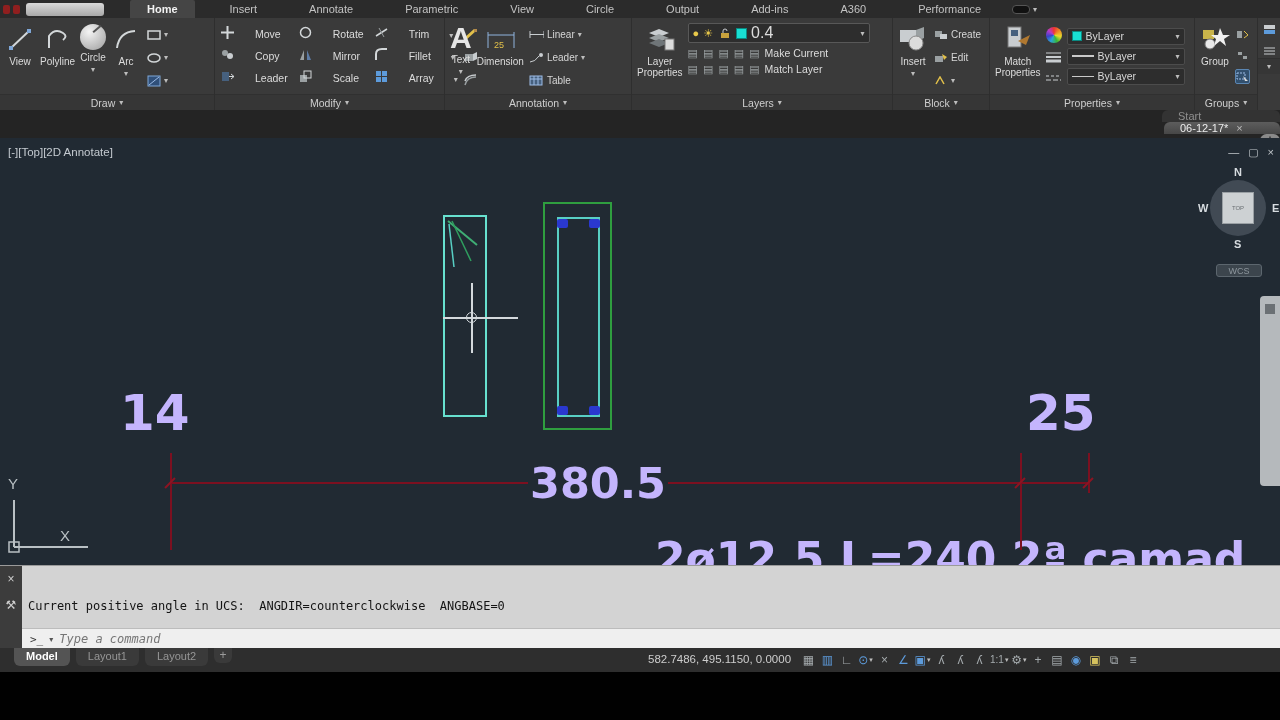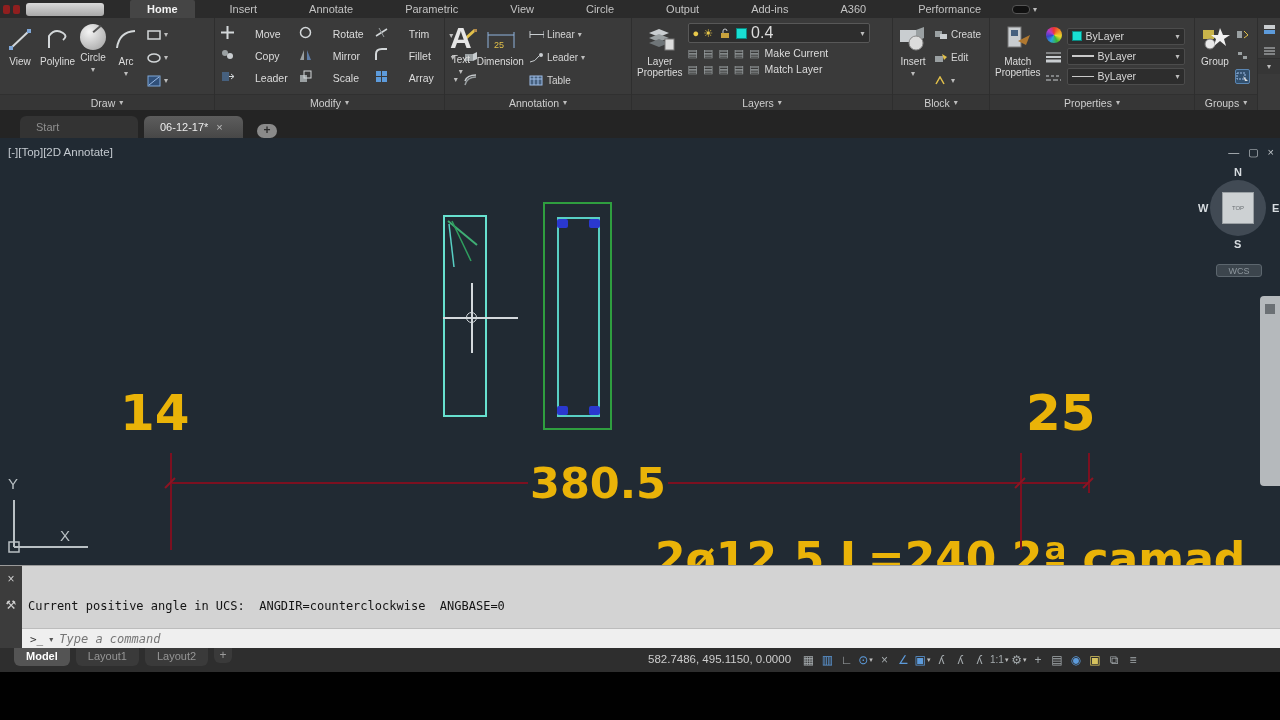--- a/index.html
+++ b/index.html
@@ -54,25 +54,25 @@
              display:flex; align-items:center; gap:4px; padding:0 4px; margin-bottom:3px; }
   .prop-dd .txt { font-size:10.5px; color:#d8d8d8; flex:1; }
   .lw-line { width:22px; height:2px; background:#c9c9c9; }
   .color-wheel { width:16px; height:16px; border-radius:50%;
                  background:conic-gradient(#e33,#ee8c23,#e8d82c,#37b83a,#2aa6d6,#3b43c9,#b43ac9,#e33); }
   .mini-col { display:flex; flex-direction:column; align-items:center; gap:6px; padding-top:6px; }
   .grp-sel { background:#32506e; border:1px solid #5b86b2; border-radius:2px; }
 
   
   .filetabs { position:absolute; left:0; top:110px; width:1280px; height:28px;
-              background:#242424; display:flex; align-items:flex-end; }
+              background:#242424; display:flex; align-items:flex-end;flex-direction:column; }
   .ftab { height:22px; display:flex; align-items:center; gap:8px; padding:0 16px;
           font-size:11px; border-radius:6px 6px 0 0; margin-left:6px; }
   .ftab.start { background:#333; color:#8f8f8f; width:118px; margin-left:20px; }
-  .ftab.active { background:linear-gradient(#5d5d5d,#474747); color:#ececec; width:99px; }
+  .ftab.active { background:linear-gradient(#5d5d5d,#474747); color:#ececec; width:116px; }
   .ftab .x { color:#bdbdbd; font-size:11px; }
   .newtab { width:20px; height:14px; background:#8a8a8a; border-radius:7px; color:#2c2c2c;
             font-size:12px; line-height:13px; text-align:center; margin-left:14px; font-weight:bold; }
 
   
   .canvas { position:absolute; left:0; top:138px; width:1280px; height:427px;
             background:#212a33; overflow:hidden; }
   .vp-label { position:absolute; left:8px; top:8px; color:#c4cad0; font-size:11.5px; }
   .winctl { position:absolute; right:6px; top:8px; display:flex; gap:9px; color:#c2c7cb; font-size:11px; }
   .compass { position:absolute; left:1200px; top:28px; width:78px; height:96px; color:#b9bfc4; }
@@ -93,21 +93,21 @@
                border:2px solid #67e0cf; }
   .rect-green { position:absolute; left:543px; top:64px; width:69px; height:228px;
                 border:2px solid #2f9e3f; }
   .rect-inner { position:absolute; left:12px; top:13px; width:43px; height:200px;
                 border:2px solid #58cfc4; }
   .grip { position:absolute; width:11px; height:9px; background:#2a38cf; border-radius:2px; }
   .ch-h { position:absolute; left:443px; top:179px; width:75px; height:1.5px; background:#d4d9dd; }
   .ch-v { position:absolute; left:471px; top:145px; width:1.5px; height:70px; background:#d4d9dd; }
   .ch-dot { position:absolute; left:466px; top:174px; width:11px; height:11px; border-radius:50%;
             border:1.5px solid #d4d9dd; }
-  .dimtxt { position:absolute; color:#eab308; font-weight:600; font-family:"DejaVu Sans", sans-serif; }
+  .dimtxt { position:absolute; color:#c4b5fd; font-weight:600; font-family:"DejaVu Sans", sans-serif; }
   .dimline { position:absolute; background:#7c1020; }
   .tick { position:absolute; width:14px; height:2px; background:#8c1422; transform:rotate(-45deg); }
   .ucs { position:absolute; left:0; top:337px; width:120px; height:86px; color:#b9c0c4; }
 
   
   .cmd { position:absolute; left:0; top:565px; width:1280px; height:83px; background:#d3d3d3;
          border-top:1px solid #9a9a9a; }
   .cmd-strip { position:absolute; left:0; top:0; width:22px; height:83px; background:#3c3c3c;
                display:flex; flex-direction:column; align-items:center; gap:12px; padding-top:6px;
                color:#cfcfcf; font-size:12px; }

